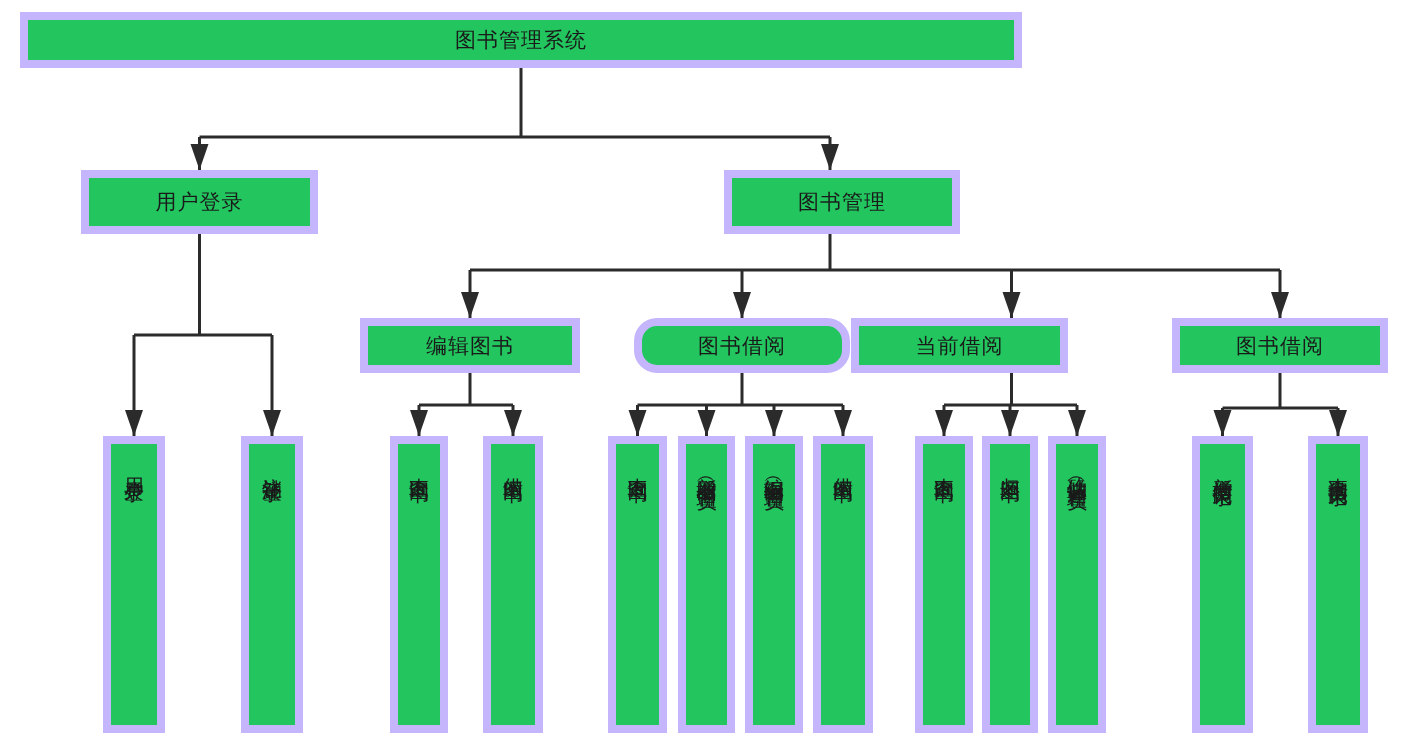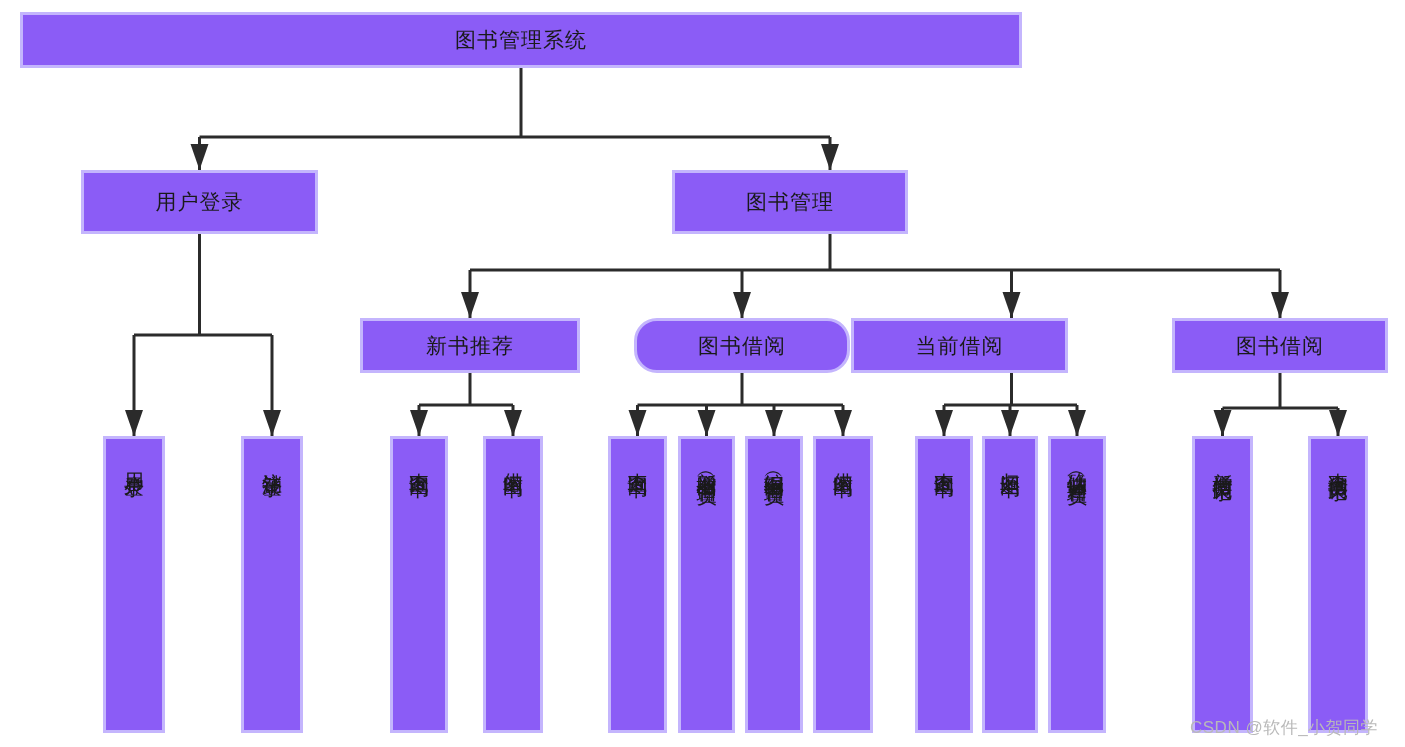--- a/index.html
+++ b/index.html
@@ -20,22 +20,22 @@
   #wires {
     position: absolute;
     left: 0;
     top: 0;
     width: 1405px;
     height: 747px;
   }
   .node {
     position: absolute;
     box-sizing: border-box;
-    border: 3px solid #c4b5fd;
-    background: #8b5cf6;
+    border: 8px solid #c4b5fd;
+    background: #22c55e;
     display: flex;
     align-items: center;
     justify-content: center;
     color: #1a1a1a;
   }
   .node.horiz {
     font-size: 21px;
     letter-spacing: 1px;
   }
   .node.vert {
@@ -122,25 +122,25 @@
       <line x1="1338" y1="408" x2="1338" y2="436" stroke="#2b2b2b" stroke-width="3"></line>
       <polygon points="1329,410 1347,410 1338,436" fill="#2b2b2b"></polygon>
     </svg>
   <div id="nodes-layer">
       <div class="node horiz" style="left: 20px; top: 12px; width: 1002px; height: 56px;">
         <span class="lbl">图书管理系统</span>
       </div>
       <div class="node horiz" style="left: 81px; top: 170px; width: 237px; height: 64px;">
         <span class="lbl">用户登录</span>
       </div>
-      <div class="node horiz" style="left: 672px; top: 170px; width: 236px; height: 64px;">
+      <div class="node horiz" style="left: 724px; top: 170px; width: 236px; height: 64px;">
         <span class="lbl">图书管理</span>
       </div>
       <div class="node horiz" style="left: 360px; top: 318px; width: 220px; height: 55px;">
-        <span class="lbl">新书推荐</span>
+        <span class="lbl">编辑图书</span>
       </div>
       <div class="node horiz" style="left: 634px; top: 318px; width: 216px; height: 55px; border-radius: 23px;">
         <span class="lbl">图书借阅</span>
       </div>
       <div class="node horiz" style="left: 851px; top: 318px; width: 217px; height: 55px;">
         <span class="lbl">当前借阅</span>
       </div>
       <div class="node horiz" style="left: 1172px; top: 318px; width: 216px; height: 55px;">
         <span class="lbl">图书借阅</span>
       </div>
@@ -177,14 +177,13 @@
       <div class="node vert" style="left: 1048px; top: 436px; width: 58px; height: 297px;">
         <span class="lbl">确认归还（管理员）</span>
       </div>
       <div class="node vert" style="left: 1192px; top: 436px; width: 61px; height: 297px;">
         <span class="lbl">新增借阅记录</span>
       </div>
       <div class="node vert" style="left: 1308px; top: 436px; width: 60px; height: 297px;">
         <span class="lbl">查询借阅记录</span>
       </div>
     </div>
-  <div id="watermark" style="left: 1190px; top: 716px; color: rgb(185, 185, 185);">CSDN @软件_小贺同学</div>
 </div>
 
 </body></html>

